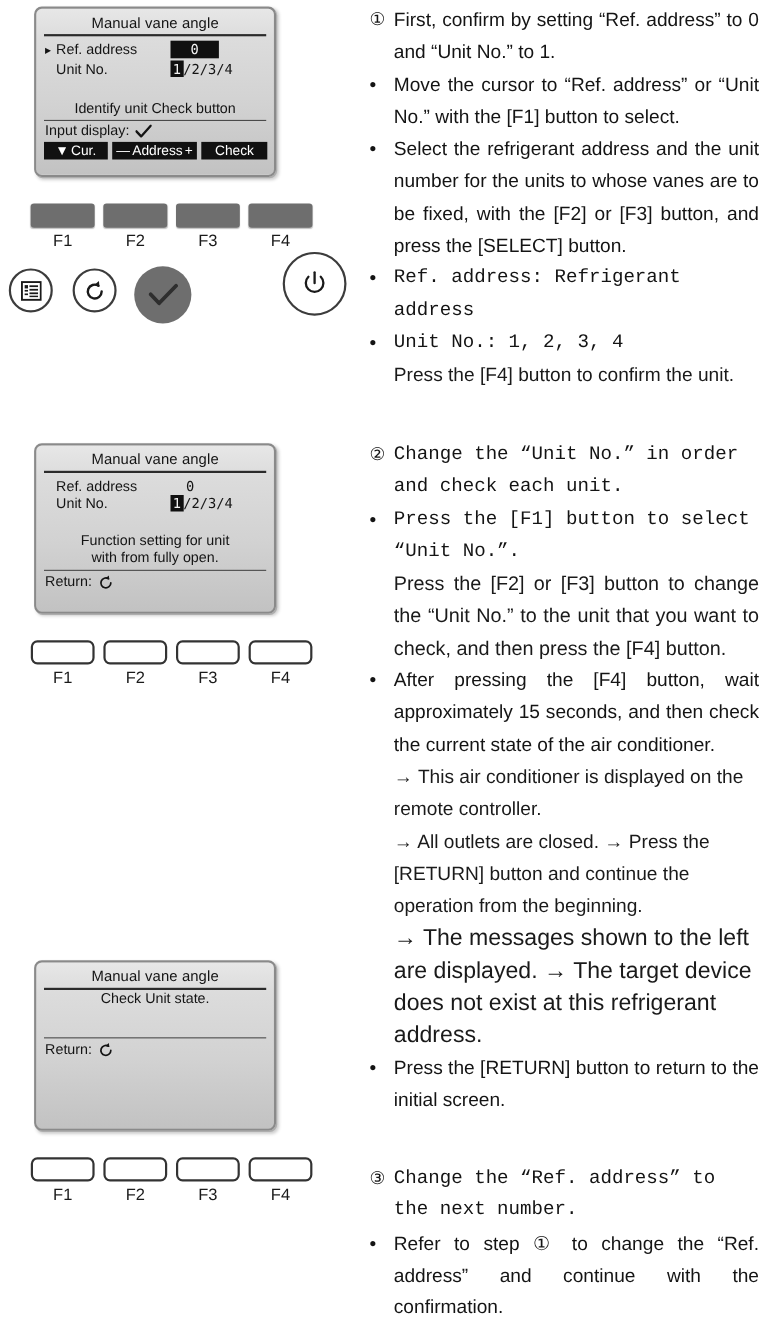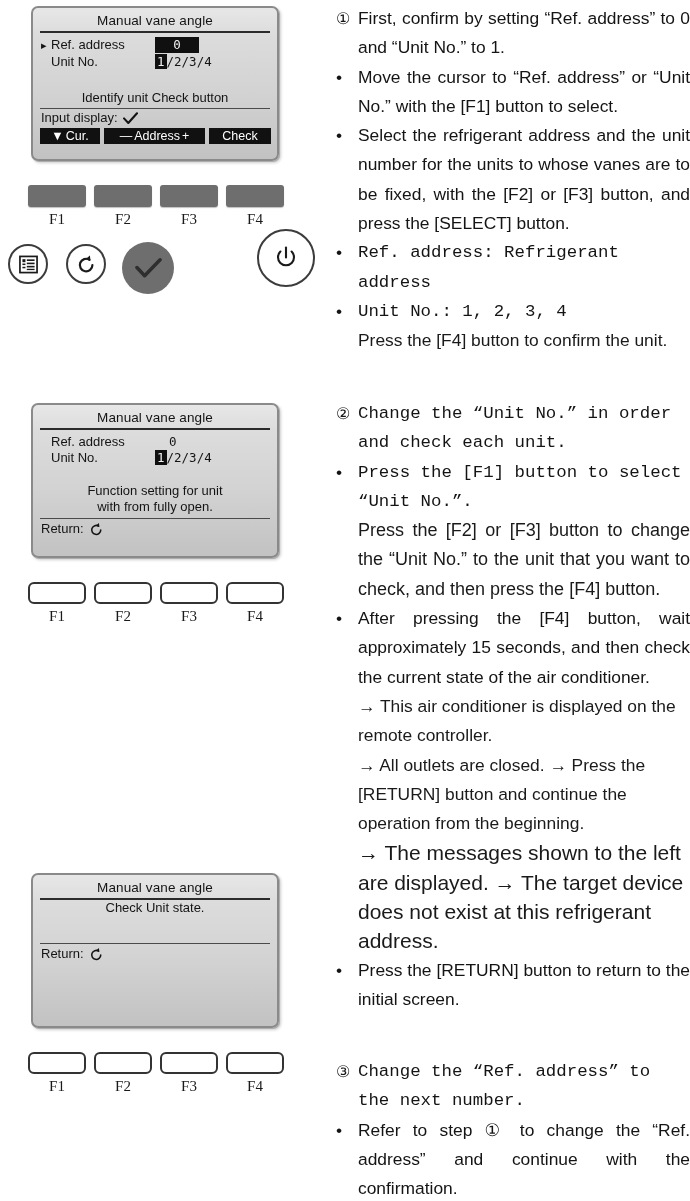--- a/index.html
+++ b/index.html
@@ -11,21 +11,21 @@
     overflow: hidden;
   }
   .page { position: relative; width: 690px; height: 1201px; }
 
   
   .left-col { position: absolute; left: 0; top: 0; width: 330px; height: 1201px; }
 
   
   .lcd {
     position: absolute;
-    width: 248px;
+    width: 220px;
     border: 2px solid #8a8a8a;
     border-radius: 7px;
     background: linear-gradient(180deg, #e7e7e7 0%, #dcdcdc 18%, #d2d2d2 58%, #c2c2c2 100%);
     box-shadow: 1px 1px 0 #aeaeae, 2px 2px 3px rgba(0,0,0,.20);
     padding: 5px 6px 6px 6px;
     font-family: "Liberation Sans", sans-serif;
     color: #141414;
   }
   .lcd-inner { position: relative; width: 100%; height: 100%; }
   .lcd-title {
@@ -82,21 +82,21 @@
   .fkey-pad-filled {
     width: 58px; height: 22px; background: #6e6e6e; border-radius: 3px;
     box-shadow: 0 1px 1px rgba(0,0,0,.25);
   }
   .fkey-pad-outline {
     width: 58px; height: 22px; background: #ffffff;
     border: 2px solid #333333; border-radius: 6px;
   }
   .fkey-label {
     font-size: 15px; line-height: 19px; margin-top: 3px; color: #1a1a1a;
-    font-family: Liberation Serif, serif;
+    font-family: Liberation Sans, sans-serif;
   }
 
   .circle-row { position: absolute; }
   .circ {
     position: absolute; border-radius: 50%;
     display: flex; align-items: center; justify-content: center;
   }
   .circ-outline { border: 2px solid #3c3c3c; background: #ffffff; }
   .circ-fill { background: #6e6e6e; }
   .led {

